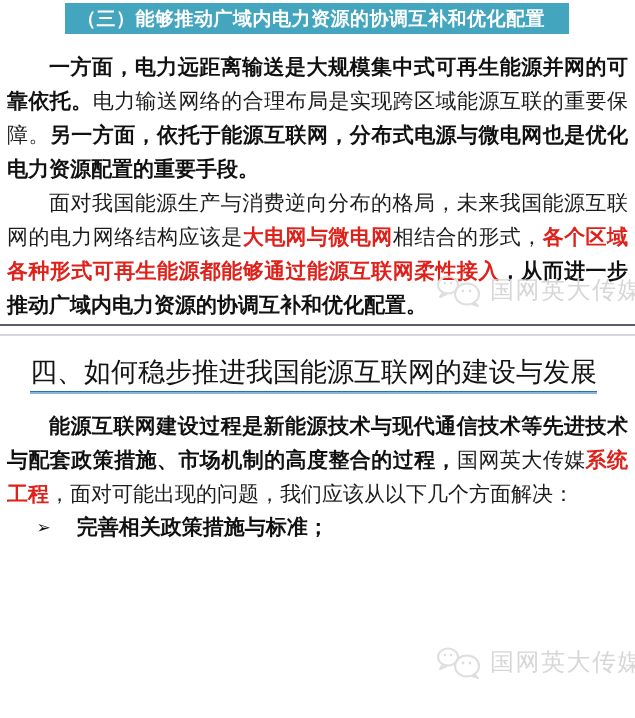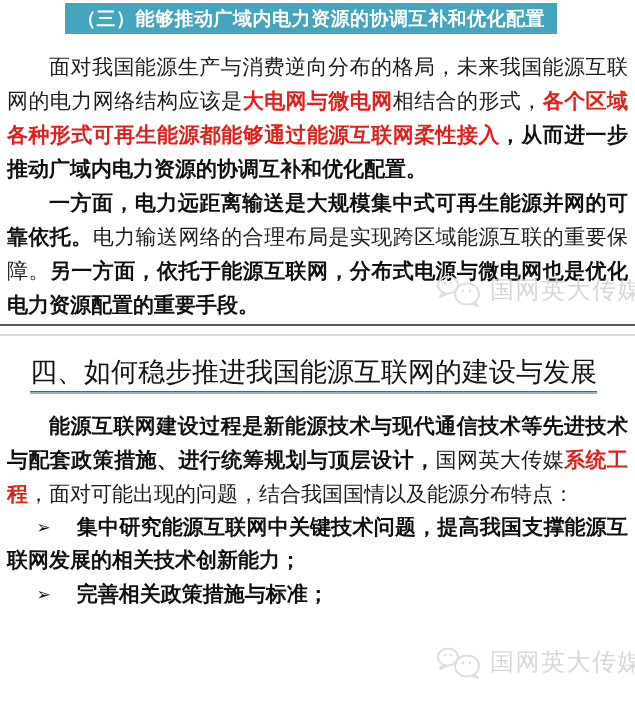--- a/index.html
+++ b/index.html
@@ -22,21 +22,21 @@
     color:#1c1c1c;
   }
   .badge{
     display:inline-block;
     margin:3px 0 0 65px;
     background:var(--teal_bg);
     color:#ffffff;
     font-size:19px;
     font-weight:bold;
     line-height:25px;
-    padding:3px 12px 3px 12px;
+    padding:3px 24px 3px 12px;
     letter-spacing:0.5px;
   }
   .text-block{
     margin:16px 7px 0 7px;
     font-size:21px;
     line-height:34px;
     text-align:justify;
   }
   .text-block p{margin:0;text-indent:2em;}
   .r-normal{font-weight:normal;color:#1c1c1c;}
@@ -97,36 +97,35 @@
   .wm svg{flex:0 0 auto;}
 </style>
 </head>
 <body>
 
 <div class="page">
 
   <div class="badge">（三）能够推动广域内电力资源的协调互补和优化配置</div>
 
   <div class="text-block">
+    <p><span class="r-bold">一方面，电力远距离输送是大规模集中式可再生能源并网的可靠依托。</span><span class="r-normal">电力输送网络的合理布局是实现跨区域能源互联的重要保障。</span><span class="r-bold">另一方面，依托于能源互联网，分布式电源与微电网也是优化电力资源配置的重要手段。</span></p>
     <p><span class="r-normal">面对我国能源生产与消费逆向分布的格局，未来我国能源互联网的电力网络结构应该是</span><span class="r-red">大电网与微电网</span><span class="r-normal">相结合的形式，</span><span class="r-red">各个区域各种形式可再生能源都能够通过能源互联网柔性接入</span><span class="r-bold">，从而进一步推动广域内电力资源的协调互补和优化配置。</span></p>
-    <p><span class="r-bold">一方面，电力远距离输送是大规模集中式可再生能源并网的可靠依托。</span><span class="r-normal">电力输送网络的合理布局是实现跨区域能源互联的重要保障。</span><span class="r-bold">另一方面，依托于能源互联网，分布式电源与微电网也是优化电力资源配置的重要手段。</span></p>
   </div>
 
   <div class="divider-dark"></div>
   <div class="divider-light"></div>
 
   <h2 class="section-title">四、如何稳步推进我国能源互联网的建设与发展</h2>
   <div class="title-underline"></div>
 
   <div class="intro-block">
-    <p><span class="r-bold">能源互联网建设过程是新能源技术与现代通信技术等先进技术与配套政策措施、进行统筹规划与顶层设计，</span><span class="r-normal">国网英大传媒</span><span class="r-red">系统工程</span><span class="r-normal">，面对可能出现的问题，结合我国国情以及能源分布特点：</span></p>
+    <p><span class="r-bold">能源互联网建设过程是新能源技术与现代通信技术等先进技术与配套政策措施、市场机制的高度整合的过程，</span><span class="r-normal">国网英大传媒</span><span class="r-red">系统工程</span><span class="r-normal">，面对可能出现的问题，我们应该从以下几个方面解决：</span></p>
   </div>
 
   <div class="bullets">
-      <p class="bullet"><span class="arrow">➢</span><span>集中研究能源互联网中关键技术问题，提高我国支撑能源互联网发展的相关技术创新能力；</span></p>
       <p class="bullet"><span class="arrow">➢</span><span>完善相关政策措施与标准；</span></p>
     </div>
 
   <div class="wm wm-1">
     <svg width="48" height="36" viewBox="0 0 48 36">
       <ellipse cx="14" cy="13" rx="10" ry="8.5" fill="none" stroke="#dedede" stroke-width="2"></ellipse>
       <circle cx="11" cy="11" r="1.2" fill="#dedede"></circle>
       <circle cx="17" cy="11" r="1.2" fill="#dedede"></circle>
       <path d="M9 20 L6 25 L13 22" fill="none" stroke="#dedede" stroke-width="2" stroke-linejoin="round"></path>
       <ellipse cx="33" cy="22" rx="12" ry="10.5" fill="none" stroke="#dedede" stroke-width="2"></ellipse>

